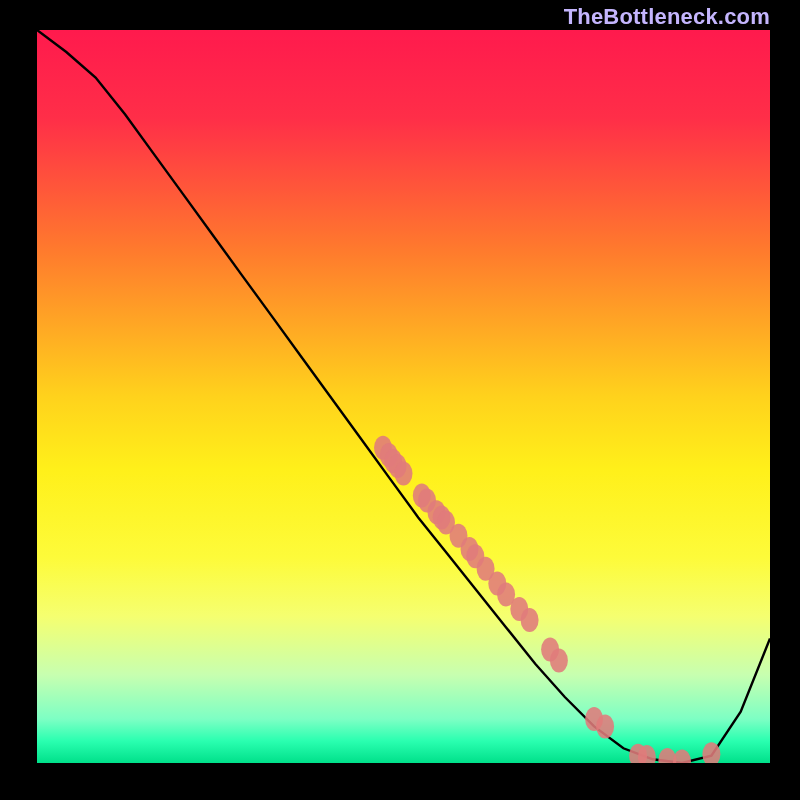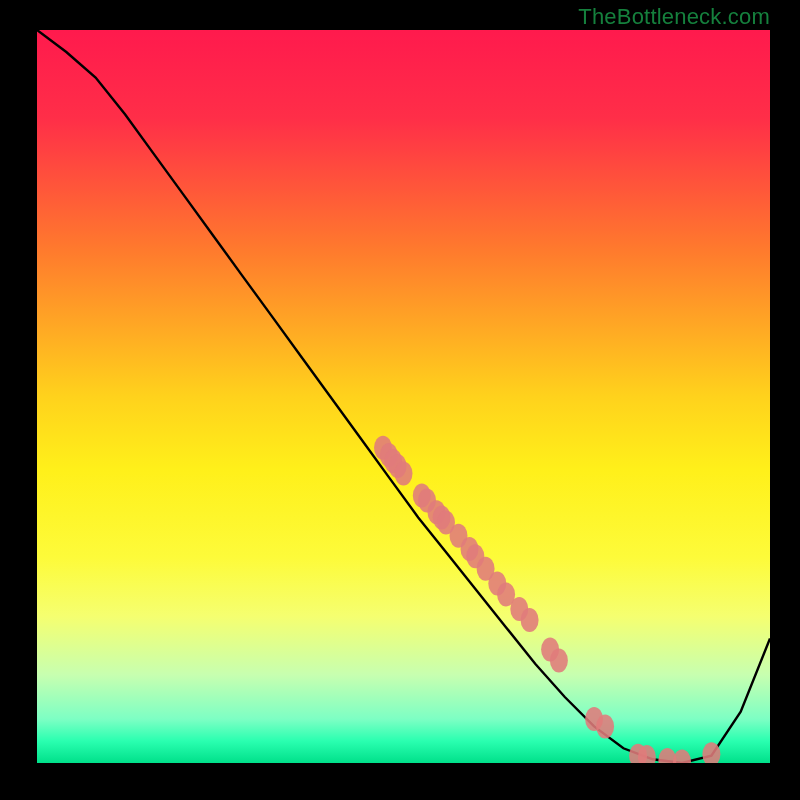--- a/index.html
+++ b/index.html
@@ -24,23 +24,23 @@
     left: 37px;
     top: 30px;
     width: 733px;
     height: 733px;
     overflow: hidden;
   }
   .attribution {
     position: absolute;
     top: 4px;
     right: 30px;
-    color: #15803d;
+    color: #c4b5fd;
     font-size: 22px;
-    font-weight: 400;
+    font-weight: 700;
     letter-spacing: 0.2px;
   }
   svg {
     display: block;
   }
 </style>
 </head>
 <body>
 
 <div class="frame">

